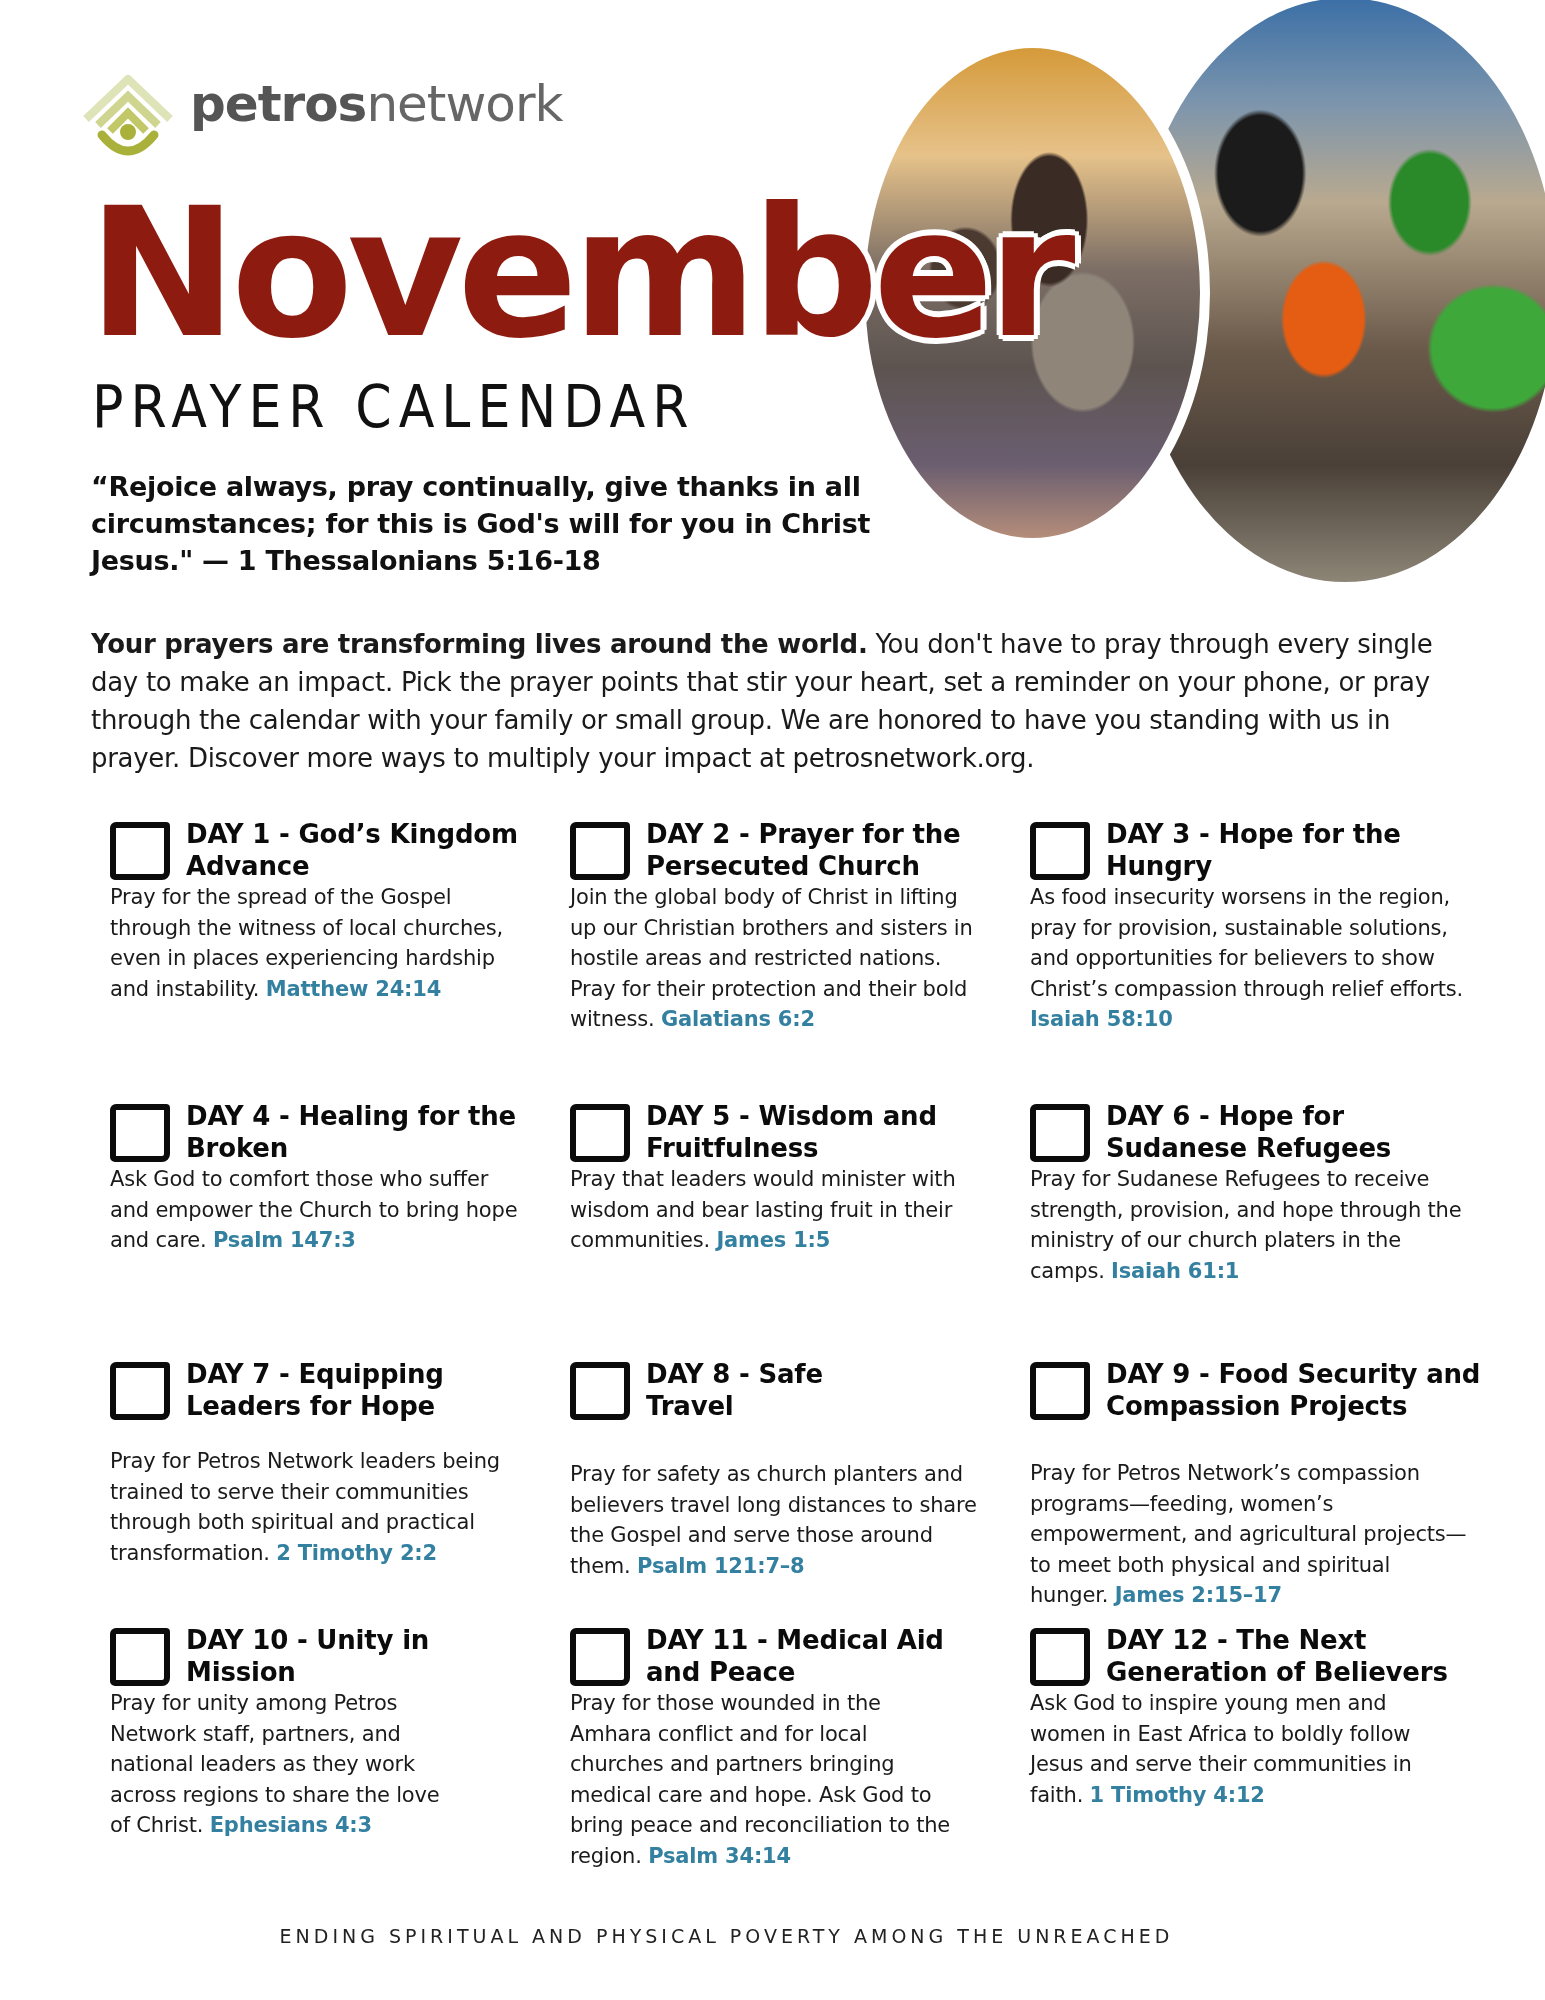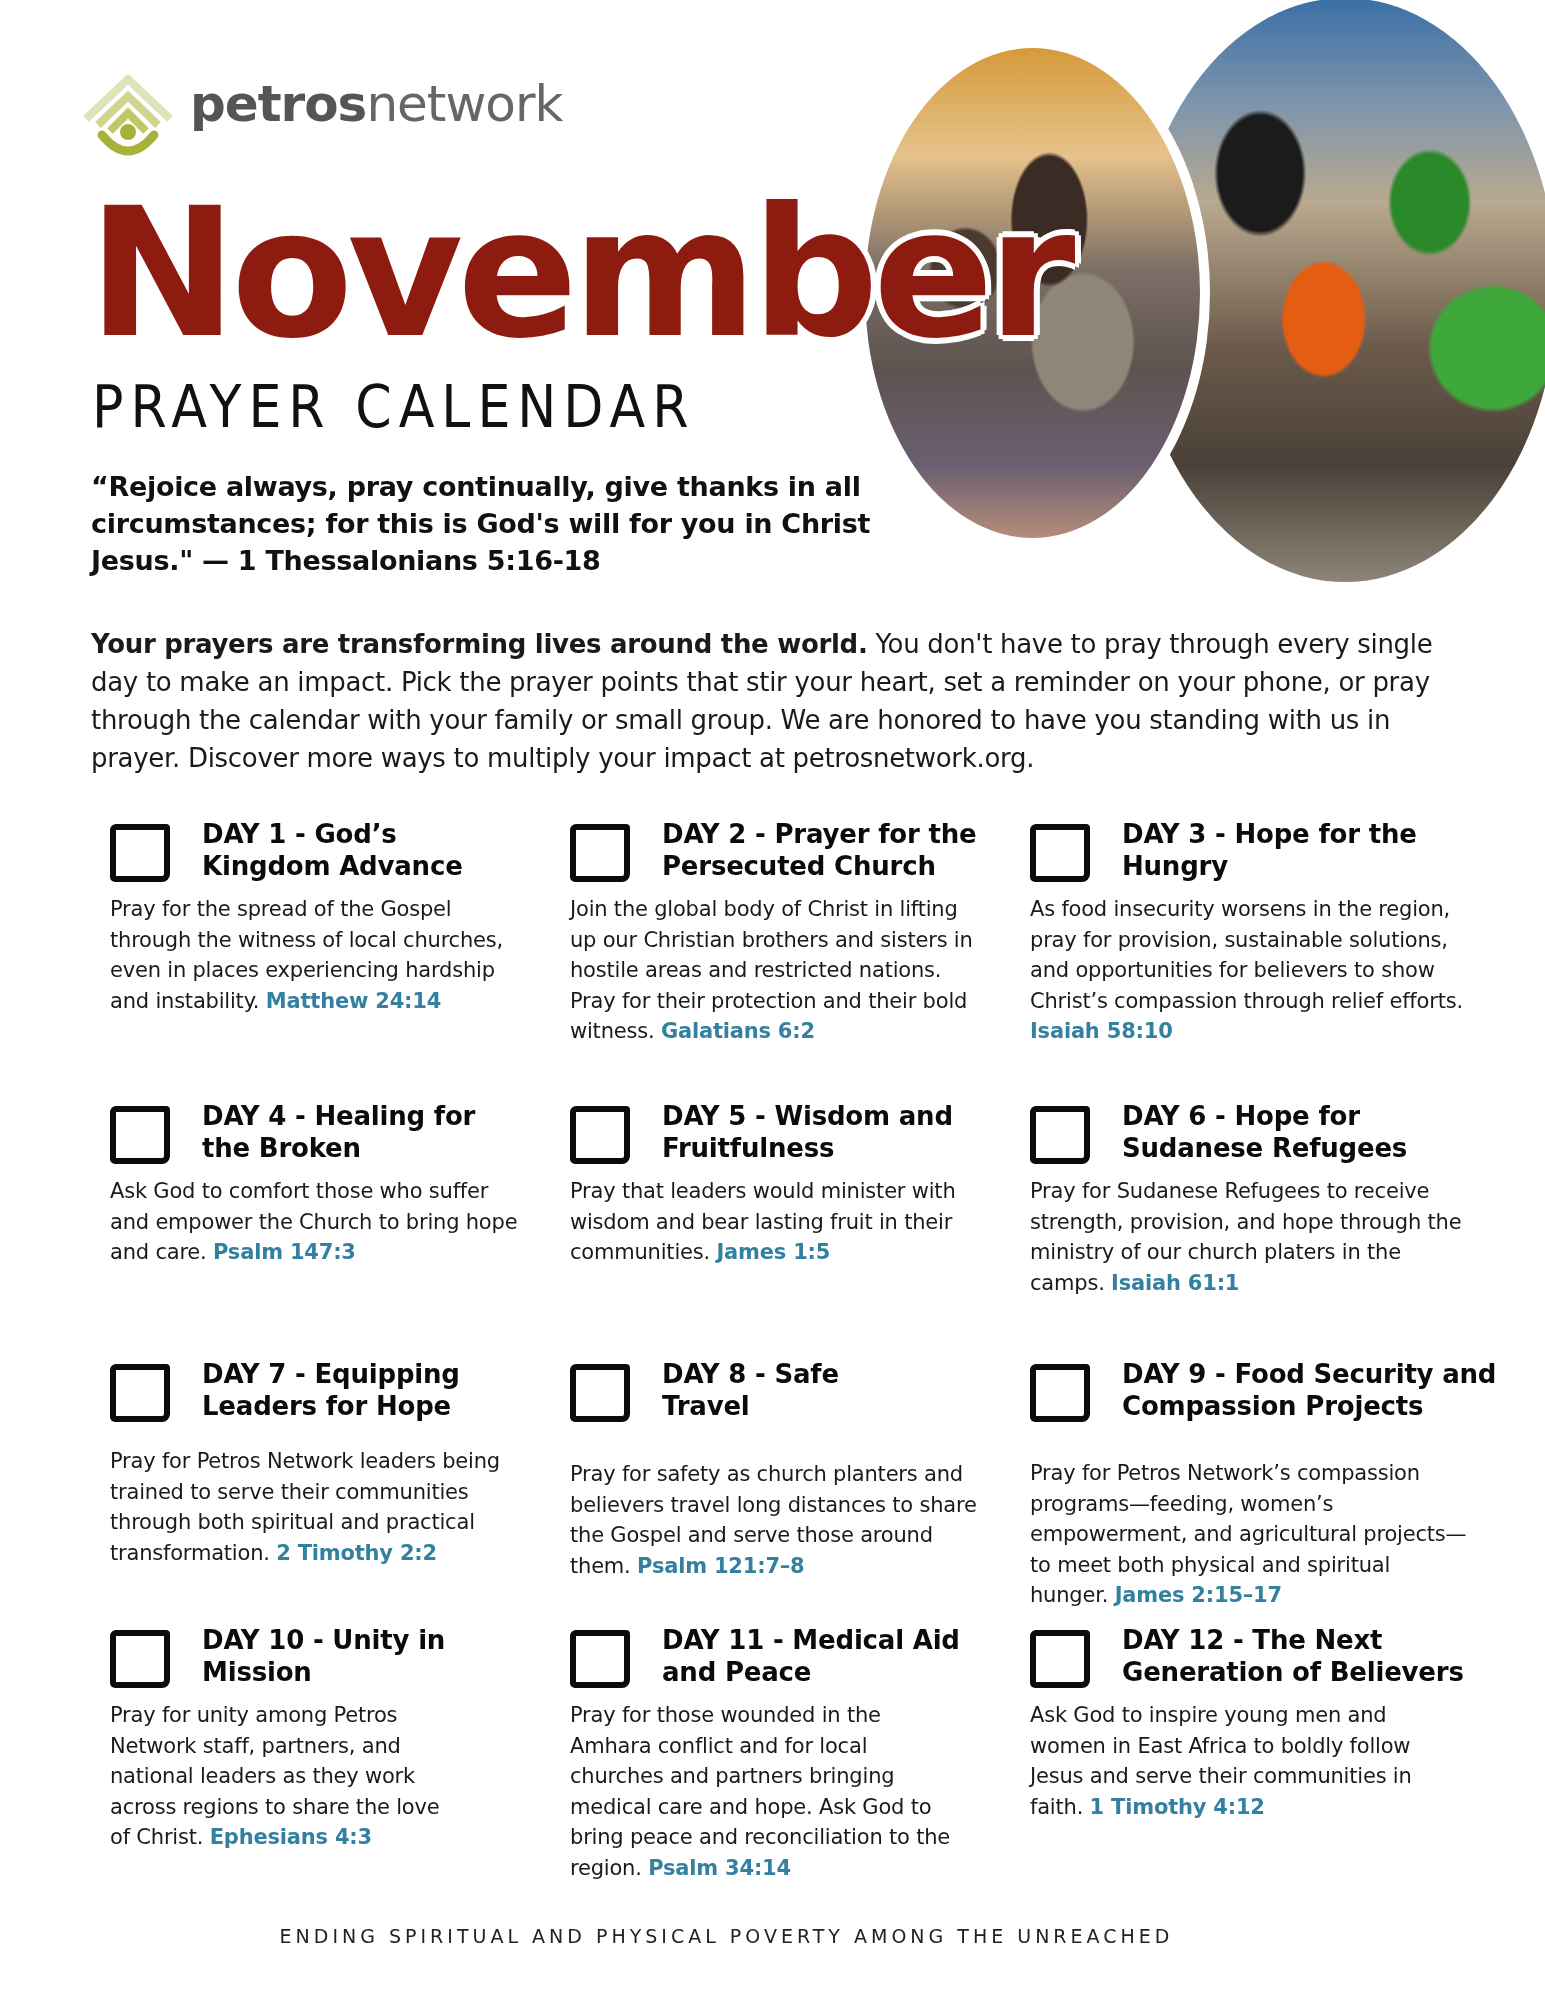--- a/index.html
+++ b/index.html
@@ -33,24 +33,24 @@
   .subtitle { position: absolute; left: 92px; top: 378px; font-family: "DejaVu Sans", sans-serif; font-weight: normal;
     font-size: 58px; letter-spacing: 7px; color: #111; line-height: 1; font-stretch: condensed; }
   .quote { position: absolute; left: 91px; top: 468px; width: 790px; font-family: "DejaVu Sans", sans-serif; font-weight: bold;
     font-size: 27px; line-height: 37px; color: #111; letter-spacing: -0.3px; }
   .intro { position: absolute; left: 91px; top: 625px; width: 1380px; font-family: "DejaVu Sans", sans-serif;
     font-size: 26px; line-height: 38px; color: #1a1a1a; letter-spacing: -0.3px; }
   .intro b { font-weight: bold; margin-top: 25px; }
 
   .grid { position: absolute; left: 110px; top: 818px; width: 1400px; }
   .card { position: absolute; width: 420px; }
-  .card-head { display: flex; align-items: flex-end; gap: 32px; }
+  .card-head { display: flex; align-items: center; gap: 16px; }
   .checkbox { width: 60px; height: 58px; border: 6px solid #0b0b0b; border-radius: 6px 4px 8px 5px; flex: 0 0 auto; margin-top: 2px; cursor: pointer; }
   .card-title { font-family: "DejaVu Sans", sans-serif; font-weight: bold; font-size: 26px; line-height: 32px; color: #0b0b0b; letter-spacing: -0.2px; }
-  .card-body { margin-top: 12px; font-family: "DejaVu Sans", sans-serif; font-size: 21px; line-height: 30.5px; color: #1a1a1a; letter-spacing: -0.2px; }
+  .card-body { font-family: "DejaVu Sans", sans-serif; font-size: 21px; line-height: 30.5px; color: #1a1a1a; letter-spacing: -0.2px; }
   .ref { color: #3380a0; font-weight: bold; }
 
   .footer { position: absolute; left: 0; top: 1925px; width: 1453px; text-align: center; font-family: "DejaVu Sans", sans-serif;
     font-size: 19px; letter-spacing: 4px; color: #222; }
 </style>
 </head>
 <body>
 
 <div class="logo">
   <svg viewBox="0 0 96 90">

